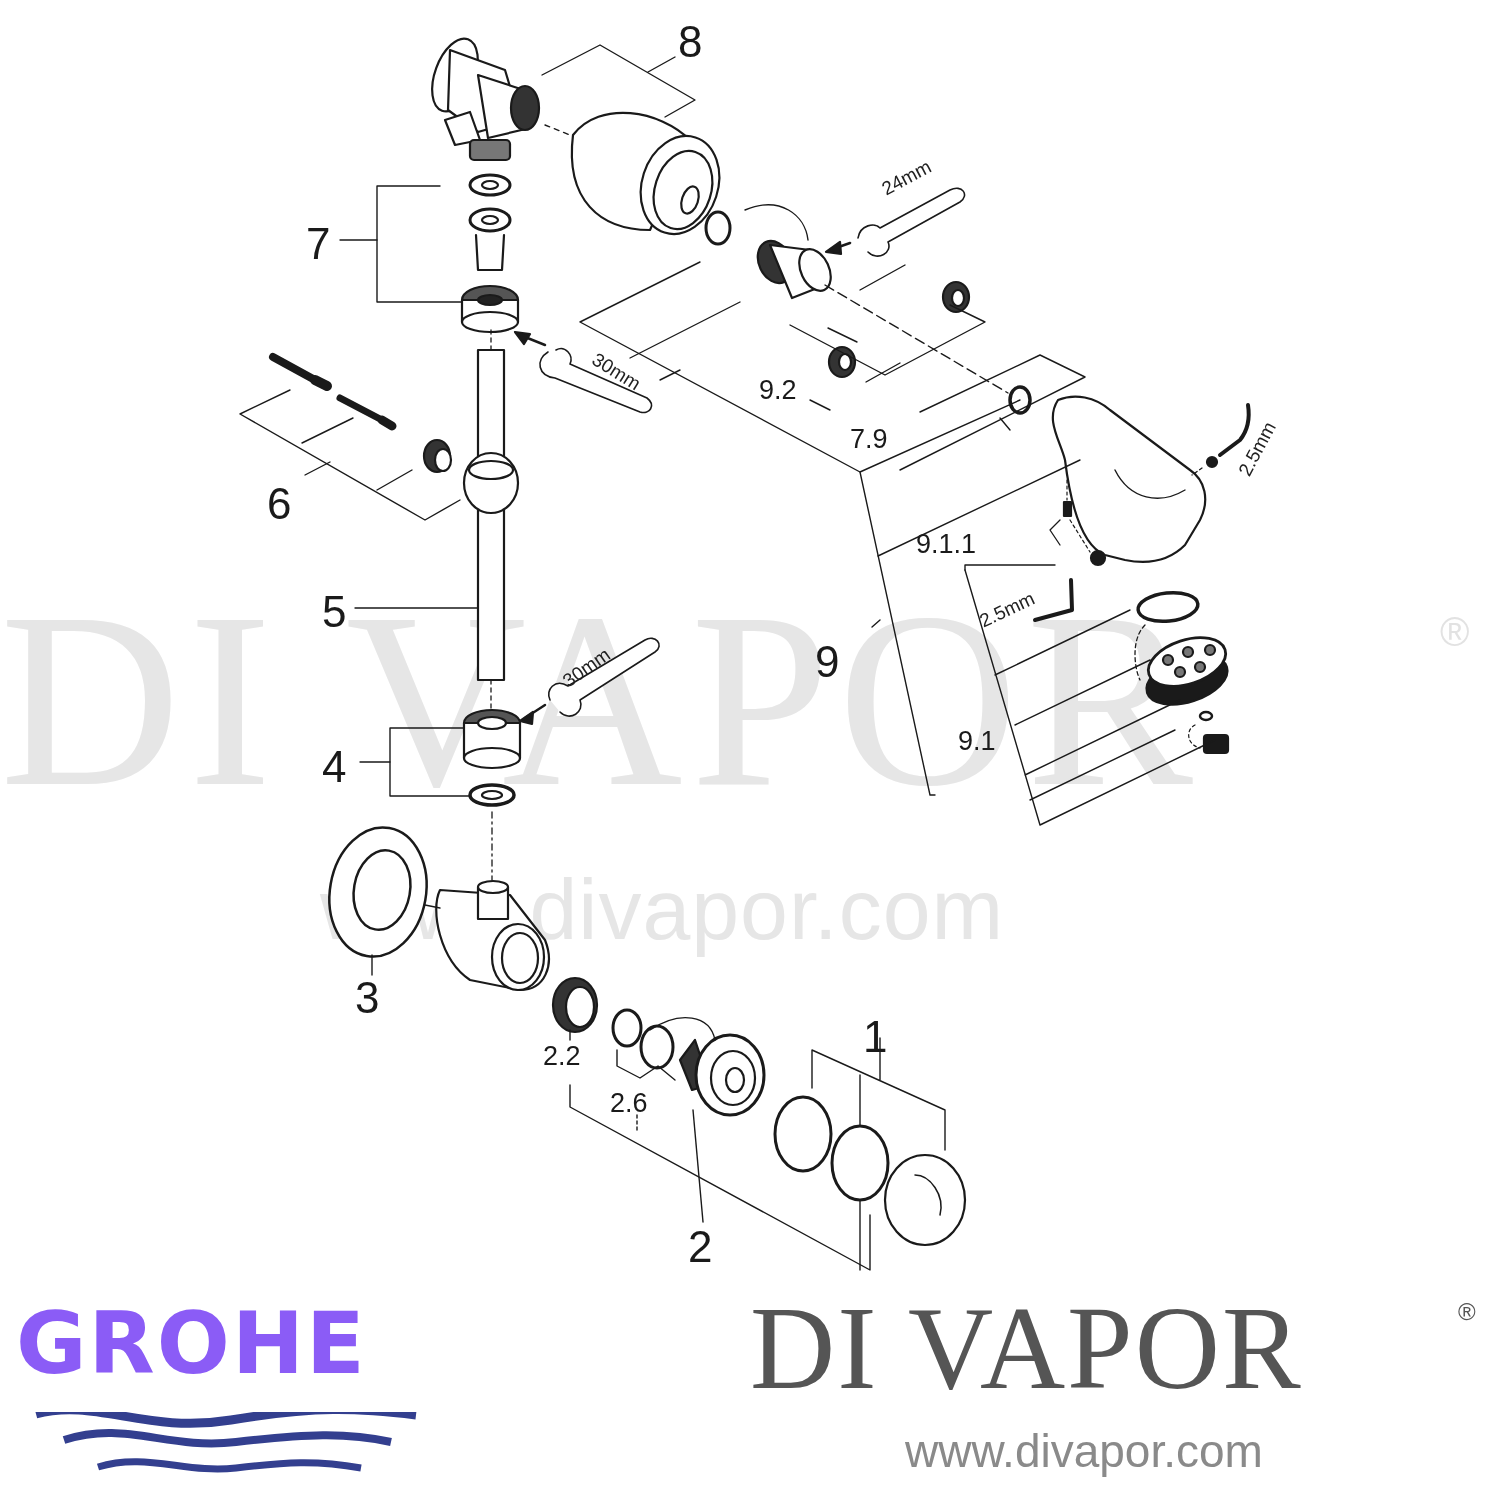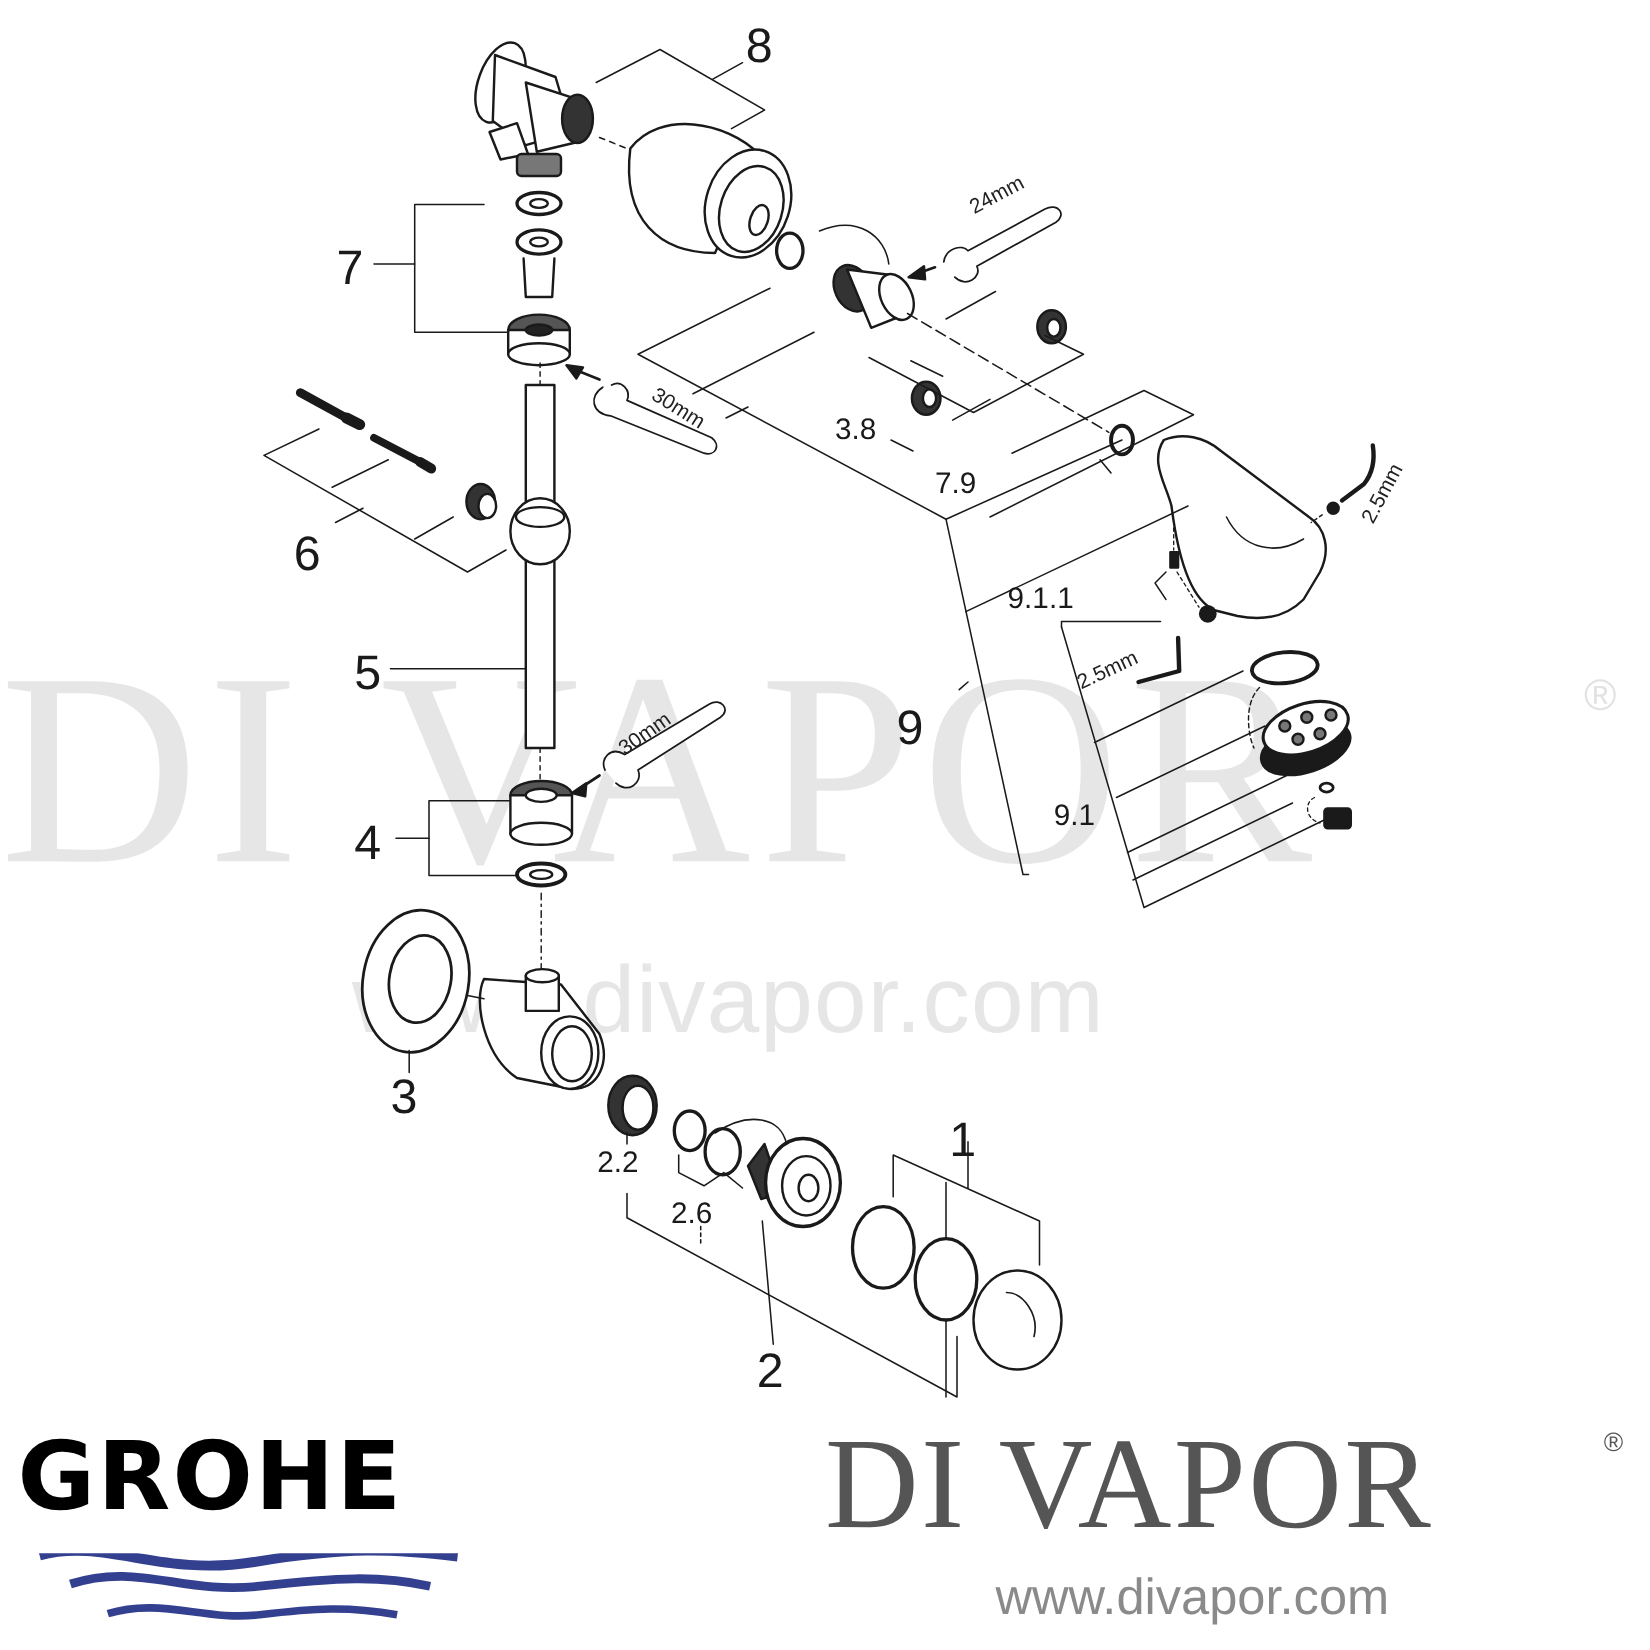--- a/index.html
+++ b/index.html
@@ -6,21 +6,21 @@
   body { width:1500px; height:1500px; position:relative; overflow:hidden; font-family:"Liberation Sans", sans-serif; }
   .wm-big { position:absolute; left:0; top:575px; width:1500px; font-family:"Liberation Serif", serif; font-size:250px; letter-spacing:8px; color:#e6e6e6; white-space:nowrap; line-height:1; }
   .wm-reg { position:absolute; left:1440px; top:610px; font-family:"Liberation Sans", sans-serif; font-size:40px; color:#e2e2e2; }
   .wm-url { position:absolute; left:320px; top:860px; font-family:"Liberation Sans", sans-serif; font-size:86px; color:#e6e6e6; letter-spacing:1px; }
   svg.diagram { position:absolute; left:0; top:0; }
   .lbl { position:absolute; font-family:"Liberation Sans", sans-serif; color:#1a1a1a; line-height:1; }
   .lbl.big { font-size:44px; }
   .lbl.sm { font-size:27px; }
   .tool { position:absolute; font-family:"Liberation Sans", sans-serif; font-size:19px; color:#222; white-space:nowrap; line-height:1; }
   .grohe { position:absolute; left:16px; top:1300px; width:420px; height:140px; }
-  .grohe-text { position:absolute; left:0; top:0; font-family:"DejaVu Sans", sans-serif; font-weight:bold; font-size:86px; color:#000000; letter-spacing:2px; line-height:1; }
+  .grohe-text { position:absolute; left:0; top:0; font-family:"DejaVu Sans", sans-serif; font-weight:bold; font-size:86px; color:#8b5cf6; letter-spacing:2px; line-height:1; }
   .divapor { position:absolute; left:750px; top:1290px; font-family:"Liberation Serif", serif; font-size:118px; color:#555555; letter-spacing:2px; line-height:1; white-space:nowrap; }
   .divapor-reg { position:absolute; left:1458px; top:1298px; font-family:"Liberation Sans", sans-serif; font-size:24px; color:#555; }
   .divapor-url { position:absolute; left:905px; top:1428px; font-family:"Liberation Sans", sans-serif; font-size:46px; color:#8a8a8a; line-height:1; white-space:nowrap; }
 </style>
 </head>
 <body>
 
 <div class="wm-big">DI VAPOR</div>
 <div class="wm-reg">®</div>
 <div class="wm-url">www.divapor.com</div>
@@ -256,21 +256,21 @@
 <div class="lbl big" style="left:322px;top:590px;">5</div>
 <div class="lbl big" style="left:322px;top:745px;">4</div>
 <div class="lbl big" style="left:355px;top:976px;">3</div>
 <div class="lbl big" style="left:863px;top:1015px;">1</div>
 <div class="lbl big" style="left:688px;top:1225px;">2</div>
 <div class="lbl sm" style="left:543px;top:1043px;">2.2</div>
 <div class="lbl sm" style="left:610px;top:1090px;">2.6</div>
 <div class="lbl big" style="left:815px;top:640px;">9</div>
 <div class="lbl sm" style="left:958px;top:728px;">9.1</div>
 <div class="lbl sm" style="left:916px;top:531px;">9.1.1</div>
-<div class="lbl sm" style="left:759px;top:377px;">3.8</div>
+<div class="lbl sm" style="left:759px;top:377px;">9.2</div>
 <div class="lbl sm" style="left:850px;top:426px;">7.9</div>
 
 <div class="tool" style="left:880px;top:168px;transform:rotate(-28deg);">24mm</div>
 <div class="tool" style="left:590px;top:362px;transform:rotate(32deg);">30mm</div>
 <div class="tool" style="left:560px;top:658px;transform:rotate(-35deg);">30mm</div>
 <div class="tool" style="left:1235px;top:470px;transform:rotate(-62deg);transform-origin:left top;">2.5mm</div>
 <div class="tool" style="left:978px;top:600px;transform:rotate(-25deg);">2.5mm</div>
 
 <div class="grohe">
   <div class="grohe-text">GROHE</div>

